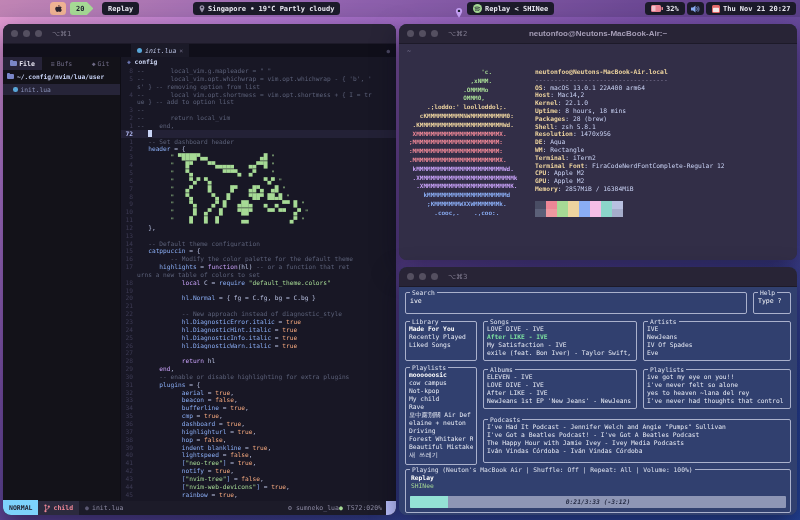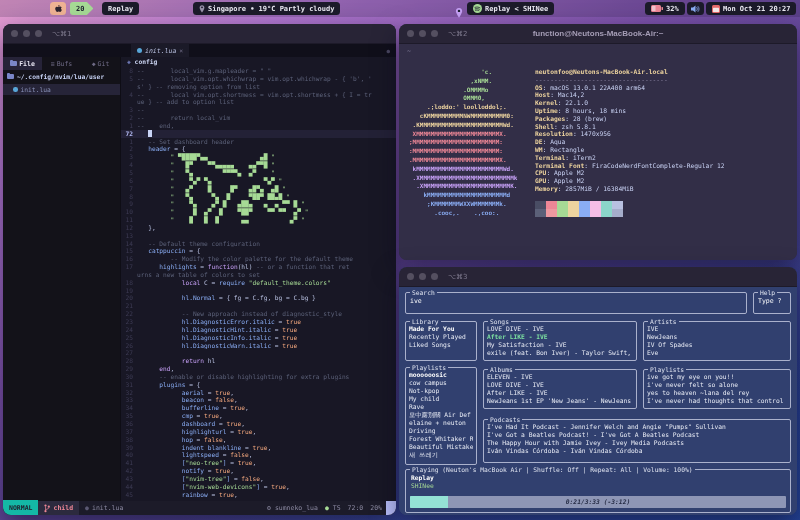--- a/index.html
+++ b/index.html
@@ -54,24 +54,24 @@
   .ltxt{flex:1;overflow:hidden}
   .elines b,.elines i{font-weight:normal;font-style:normal}
   .cm{color:#5b6078;font-style:italic}
   .pr{color:#8aadf4}
   .bo{color:#f5a97f}
   .kw{color:#c6a0f6}
   .fn{color:#8aadf4}
   .st{color:#a6da95}
   .blockcur{display:inline-block;width:4px;height:7px;background:#c8d3f5;vertical-align:-1px}
   .statusline{position:absolute;left:0;right:0;bottom:0;height:14px;background:#1c1b29;display:flex;align-items:center;font-size:6.5px;color:#8a88a0}
-  .mode{background:#14b8a6;color:#20202e;font-weight:bold;padding:2px 6px;height:16px;display:flex;align-items:center}
+  .mode{background:#7dd3fc;color:#20202e;font-weight:bold;padding:2px 6px;height:16px;display:flex;align-items:center}
   .branch{background:#2c2a3e;height:14px;display:flex;align-items:center;gap:3px;padding:0 6px;color:#ed8796;font-weight:bold}
   .slfile{padding:0 6px;display:flex;align-items:center;gap:3px}
-  .slright{margin-left:auto;display:flex;align-items:center;gap:7px;padding-right:4px}
+  .slright{margin-left:auto;display:flex;align-items:center;padding-right:4px}
   .tsdot{color:#a6da95}
   .endcap{width:10px;height:14px;background:#b7bdf8}
   
   .term{left:399px;top:24px;width:398px;height:236px;background:#322e47}
   .termbody{position:absolute;top:20px;left:0;right:0;bottom:0;background:#322e47}
   .pline{font-size:6.5px;line-height:8px;padding-left:8px;color:#cad3f5}
   .pline .tilde{color:#8a84a2}
   .pline .psym{color:#c6a0f6;font-weight:bold}
   .ascii{position:absolute;left:10px;top:24px;font-size:6px;line-height:8.8px;white-space:pre;font-weight:bold}
   .nfinfo{position:absolute;left:136px;top:24px;font-size:6.3px;line-height:7.8px;white-space:nowrap;color:#cad3f5}
@@ -144,21 +144,21 @@
     <svg width="9" height="8" viewBox="0 0 9 8">
         <path d="M0 2.5h2L4.5.5v7l-2.5-2H0z" fill="#8aadf4"></path>
         <path d="M5.5 2c1 1 1 3 0 4M6.8 1.2c1.6 1.5 1.6 4.1 0 5.6" stroke="#8aadf4" fill="none" stroke-width=".8"></path>
       </svg>
   </div>
   <div class="pill" style="left:706px">
     <svg width="8" height="8" viewBox="0 0 8 8">
         <rect width="8" height="8" rx="1.5" fill="#e66a6a"></rect>
         <rect x="1" y="2.8" width="6" height="4.2" rx=".5" fill="#f6e9e9"></rect>
       </svg>
-    <span>Mon Oct 21 20:27</span>
+    <span>Thu Nov 21 20:27</span>
   </div>
 </div>
 
 <section class="win nvim">
   <header class="titlebar">
     <div class="dots">
       <span class="dot"></span>
       <span class="dot"></span>
       <span class="dot"></span>
     </div>
@@ -226,21 +226,21 @@
 </section>
 
 <section class="win term">
   <header class="titlebar">
     <div class="dots">
       <span class="dot"></span>
       <span class="dot"></span>
       <span class="dot"></span>
     </div>
     <span class="tshort">⌥⌘2</span>
-    <span class="ttitle">function@Neutons-MacBook-Air:~</span>
+    <span class="ttitle">neutonfoo@Neutons-MacBook-Air:~</span>
   </header>
   <div class="termbody">
     <div class="pline" style="padding-top:3px"><span class="tilde">~</span></div>
     <pre class="ascii"><span style="color: rgb(166, 218, 149);">                    'c.
 </span><span style="color: rgb(166, 218, 149);">                 ,xNMM.
 </span><span style="color: rgb(166, 218, 149);">               .OMMMMo
 </span><span style="color: rgb(166, 218, 149);">               OMMM0,
 </span><span style="color: rgb(238, 212, 159);">     .;loddo:' loolloddol;.
 </span><span style="color: rgb(238, 212, 159);">   cKMMMMMMMMMMNWMMMMMMMMMM0:
 </span><span style="color: rgb(238, 212, 159);"> .KMMMMMMMMMMMMMMMMMMMMMMMWd.

